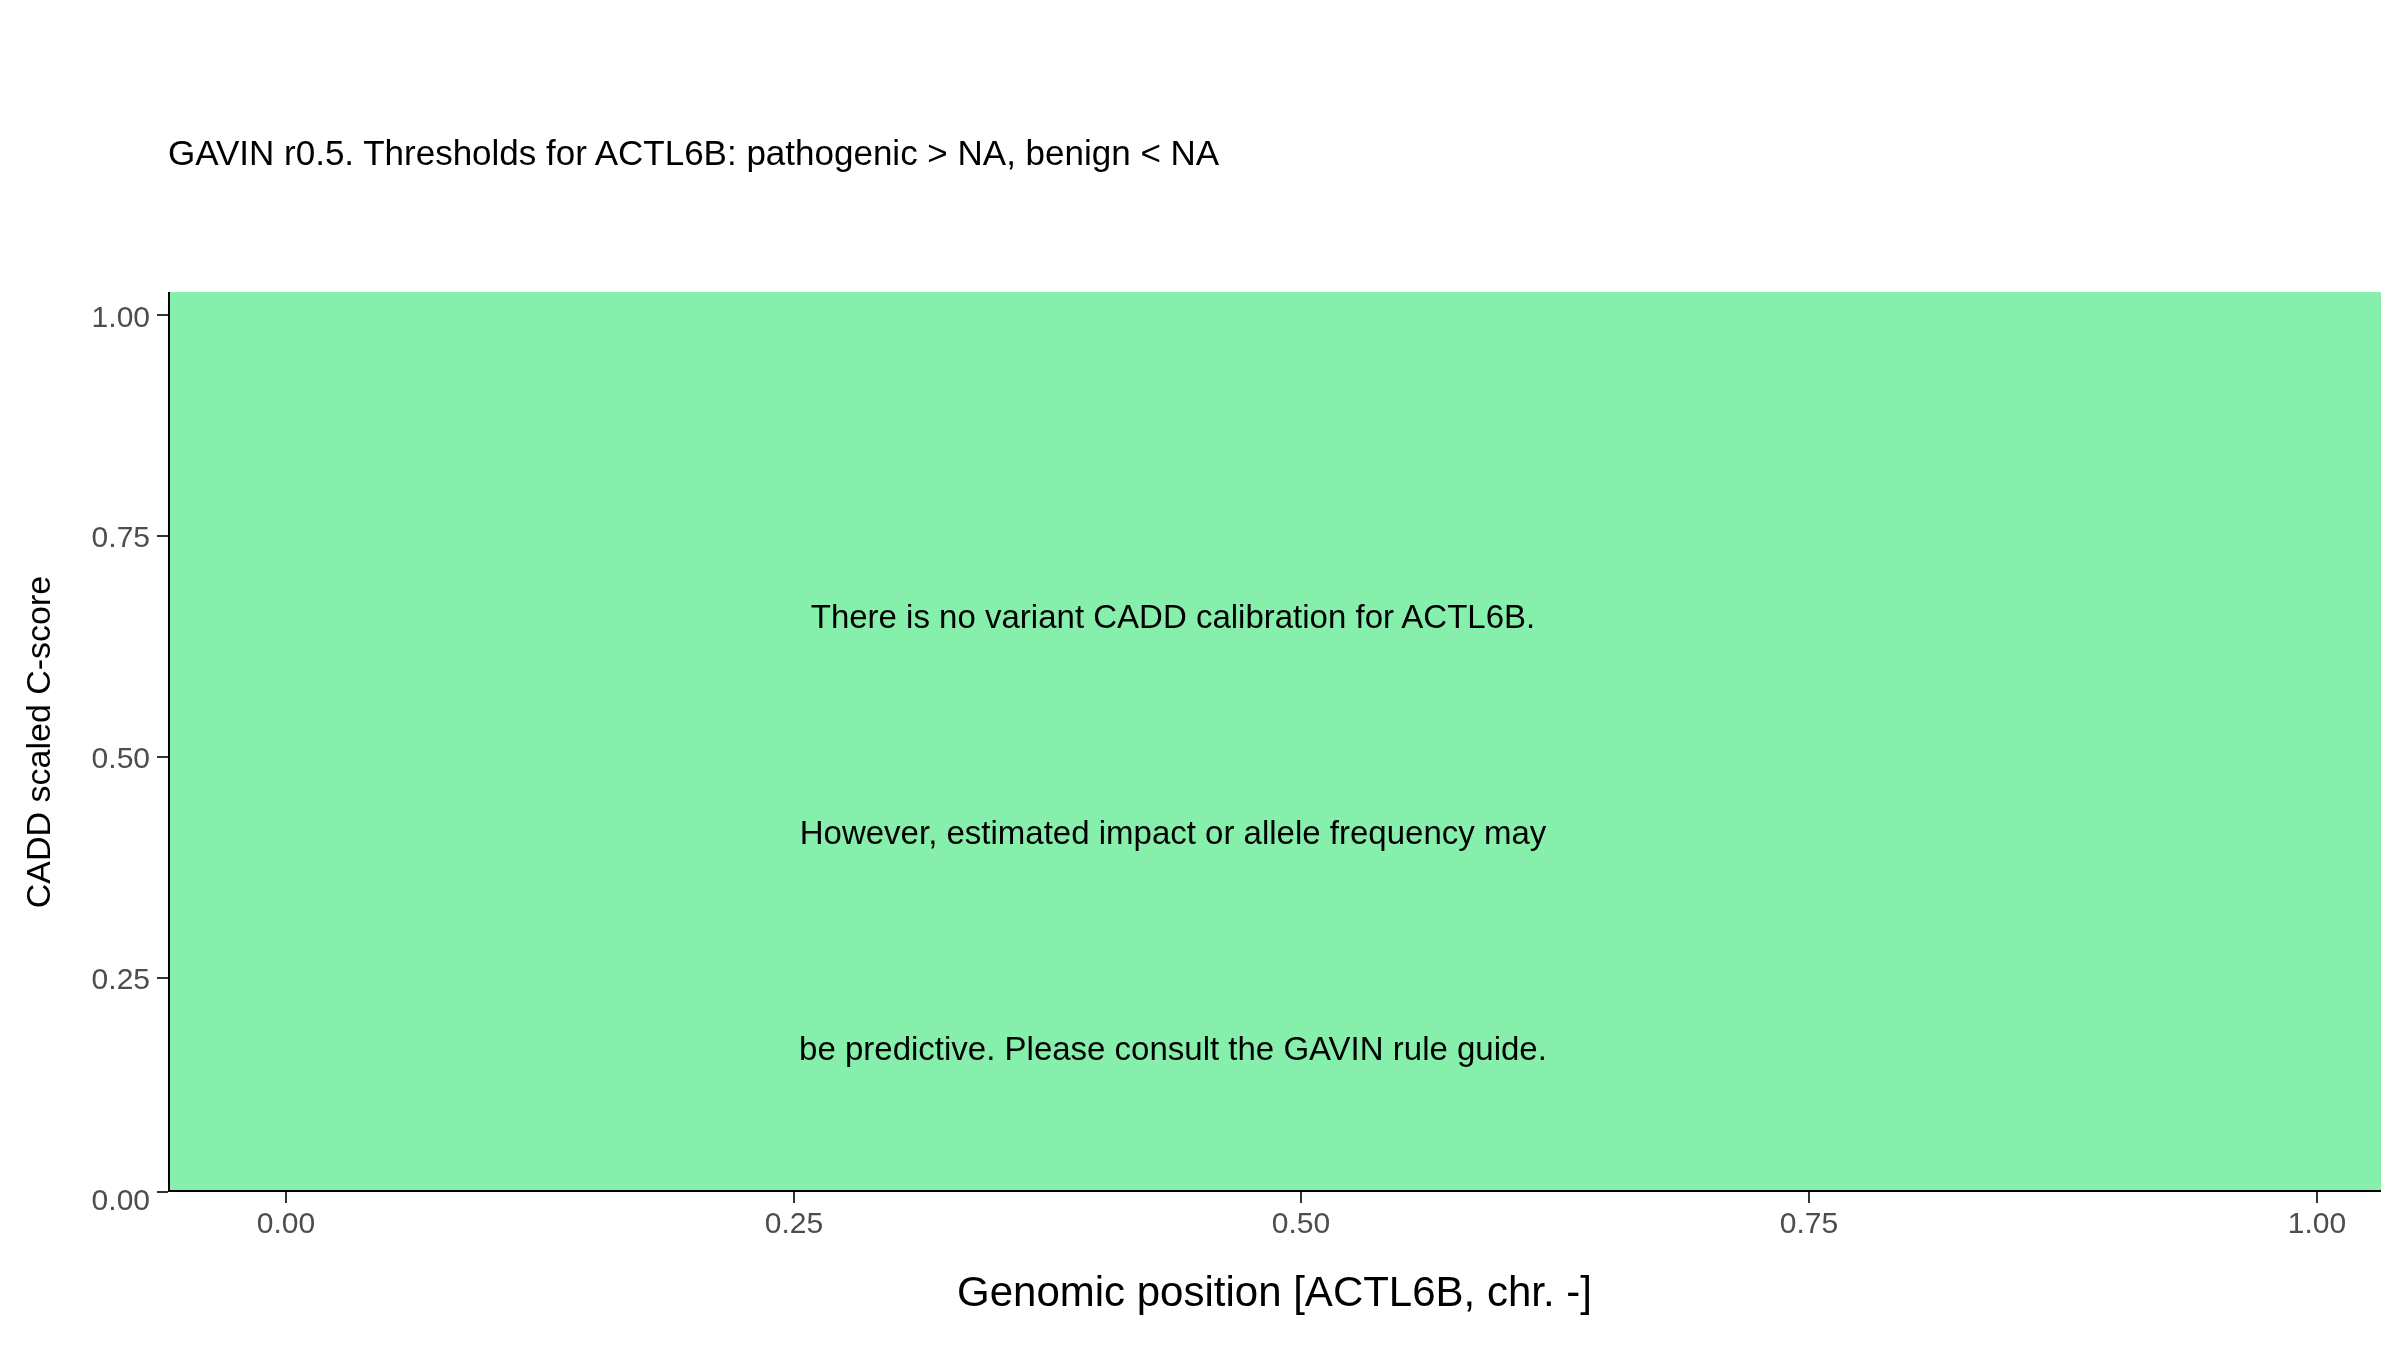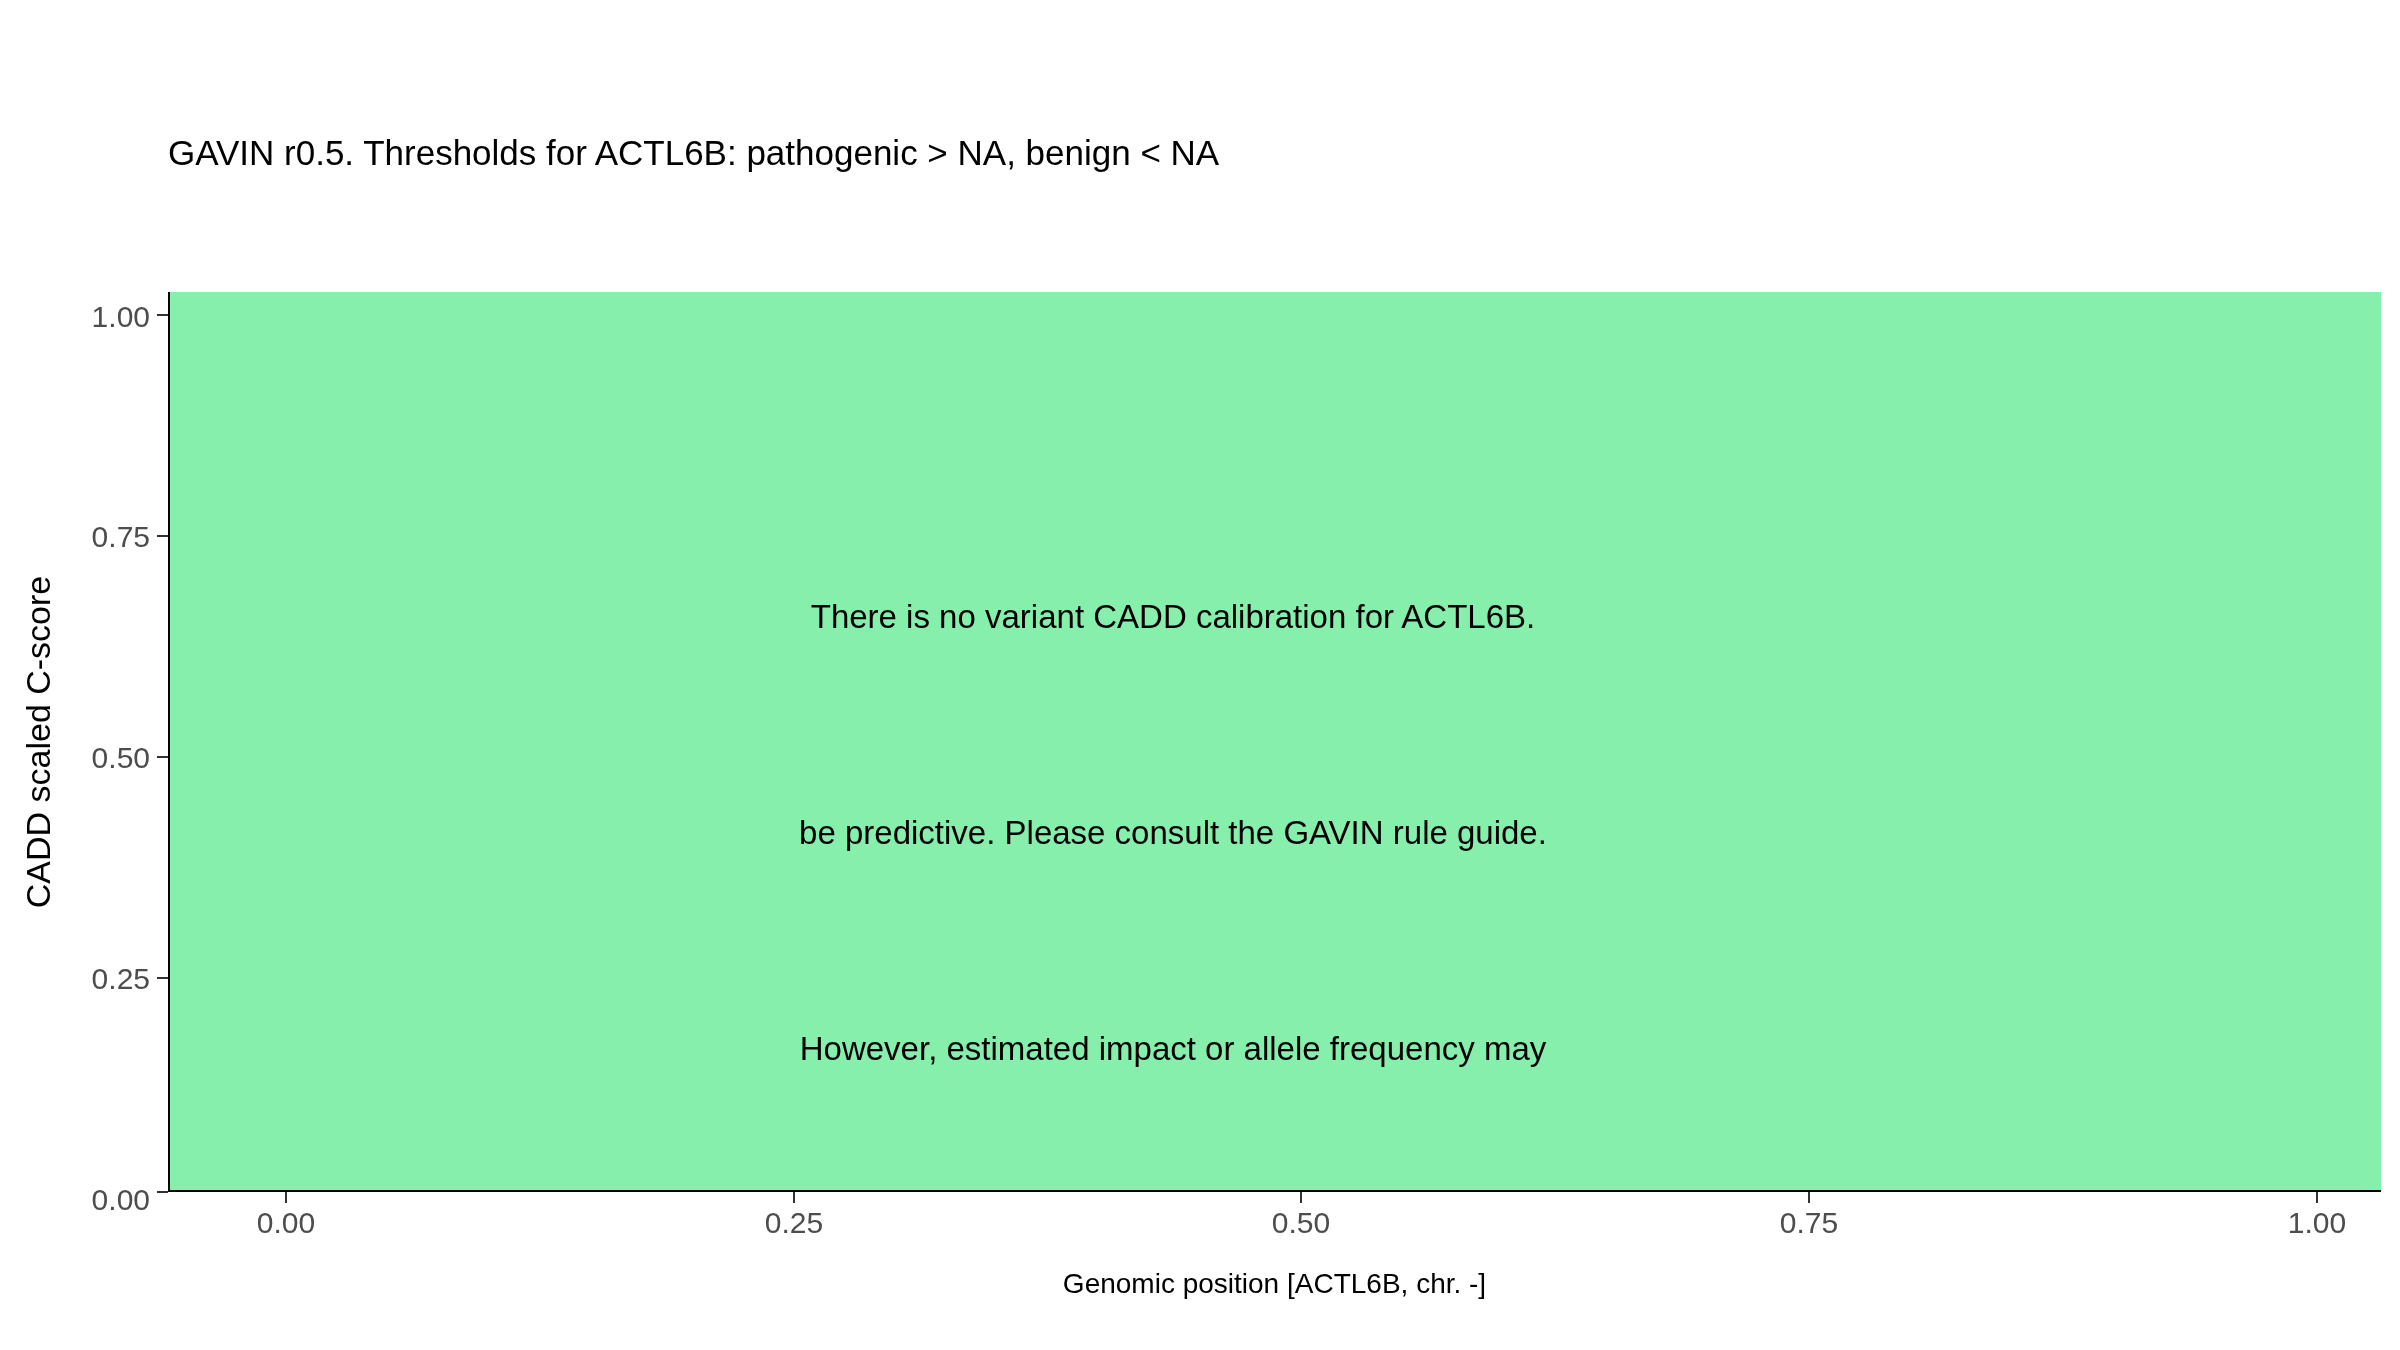--- a/index.html
+++ b/index.html
@@ -125,21 +125,21 @@
     width: 2px;
     height: 11px;
     background: #333333;
   }
   .x-axis-title {
     position: absolute;
     left: 168px;
     top: 1268px;
     width: 2213px;
     text-align: center;
-    font-size: 28px;
+    font-size: 42px;
     color: #000000;
   }
 </style>
 </head>
 <body>
 
 <div id="plot">
 
   <div class="title-block">
     <span class="title-line">GAVIN r0.5. Thresholds for ACTL6B: pathogenic &gt; NA, benign &lt; NA</span>
@@ -163,22 +163,22 @@
   <div class="ytick-mark" style="left: 157px; top: 756px;"></div>
   <div class="ytick-mark" style="left: 157px; top: 977px;"></div>
   <div class="ytick-mark" style="left: 157px; top: 1191px;"></div>
 
   <div class="panel">
     <div class="panel-axis-left"></div>
     <div class="panel-axis-bottom"></div>
 
     <div class="annotation">
       <span>There is no variant CADD calibration for ACTL6B.</span>
+      <span>However, estimated impact or allele frequency may</span>
       <span>be predictive. Please consult the GAVIN rule guide.</span>
-      <span>However, estimated impact or allele frequency may</span>
     </div>
   </div>
 
   <div class="xtick-mark" style="left: 285px;"></div>
   <div class="xtick-mark" style="left: 793px;"></div>
   <div class="xtick-mark" style="left: 1300px;"></div>
   <div class="xtick-mark" style="left: 1808px;"></div>
   <div class="xtick-mark" style="left: 2316px;"></div>
 
   <div class="xtick" style="left: 286px;">0.00</div>

